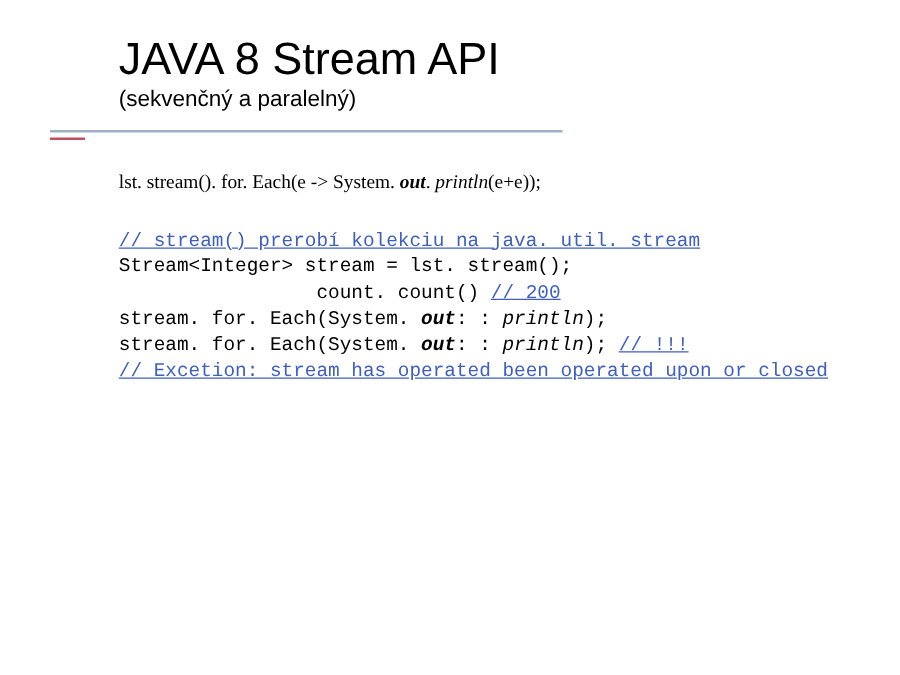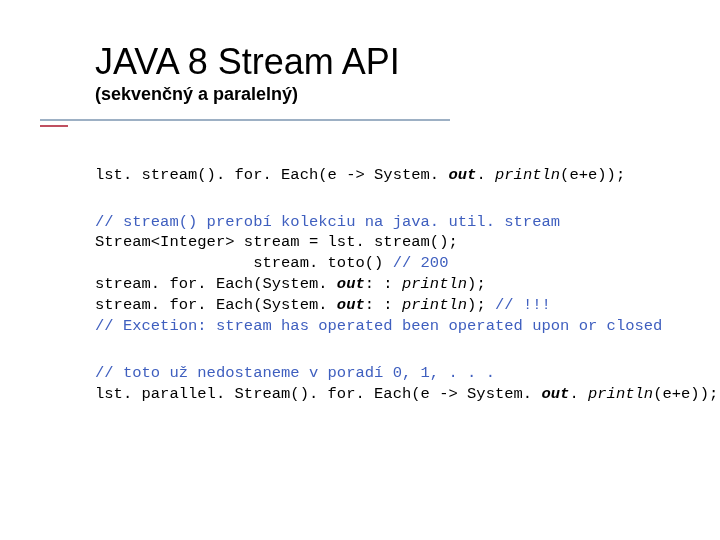--- a/index.html
+++ b/index.html
@@ -10,33 +10,33 @@
     background: #fff;
     font-family: "Courier New", Courier, monospace;
     color: #000;
     overflow: hidden;
   }
   .slide {
     position: relative;
     width: 720px;
     height: 540px;
     box-sizing: border-box;
-    padding: 42px 30px 30px 95px;
+    padding: 27px 30px 30px 95px;
   }
   .title {
     font-family: Verdana, Arial, sans-serif;
     font-size: 36px;
     font-weight: 400;
     margin: 0;
     line-height: 1.1;
   }
   .subtitle {
     font-family: Verdana, Arial, sans-serif;
     font-size: 18px;
-    font-weight: 700;
+    font-weight: 400;
     margin: 2px 0 0 0;
   }
   .rule-wrap {
     position: relative;
     height: 28px;
     margin-top: 4px;
   }
   .rule-long {
     position: absolute;
     left: -55px;
@@ -50,44 +50,42 @@
     width: 28px;
     top: 16px;
     border-top: 2px solid #c05060;
   }
   .code {
     font-family: "Courier New", Courier, monospace;
     font-size: 15.5px;
     line-height: 1.35;
     white-space: pre;
   }
-  .code .cm { color: #3f5fbf; } 
+  .code .cm { color: #3f5fbf; text-decoration: underline; } 
   .code .bi { font-weight: bold; font-style: italic; } 
   .code .i  { font-style: italic; } 
   .blk { margin-top: 26px; }
-  .blk.first { margin-top: 28px; }
+  .blk.first { margin-top: 14px; font-family: Liberation Serif, serif; }
 </style>
 </head>
 <body>
 
 <div class="slide">
 
   <h1 class="title">JAVA 8 Stream API</h1>
   <div class="subtitle">(sekvenčný a paralelný)</div>
 
   <div class="rule-wrap">
     <div class="rule-long"></div>
     <div class="rule-short"></div>
   </div>
 
   <div class="code blk first"><span>lst. stream(). for. Each(e -&gt; System. </span><span class="bi">out</span><span>. </span><span class="i">println</span><span>(e+e));</span></div>
 
   <div class="code blk"><span class="cm">// stream() prerobí kolekciu na java. util. stream</span>
 <span>Stream&lt;Integer&gt; stream = lst. stream();</span>
-<span>                 stream. toto() </span><span class="cm">// 200</span>
+<span>                 count. count() </span><span class="cm">// 200</span>
 <span>stream. for. Each(System. </span><span class="bi">out</span><span>: : </span><span class="i">println</span><span>);</span>
 <span>stream. for. Each(System. </span><span class="bi">out</span><span>: : </span><span class="i">println</span><span>); </span><span class="cm">// !!!</span>
 <span class="cm">// Excetion: stream has operated been operated upon or closed</span></div>
 
-  <div class="code blk"><span class="cm">// toto už nedostaneme v poradí 0, 1, . . .</span>
-<span>lst. parallel. Stream(). for. Each(e -&gt; System. </span><span class="bi">out</span><span>. </span><span class="i">println</span><span>(e+e));</span></div>
 
 </div>
 
 </body></html>

